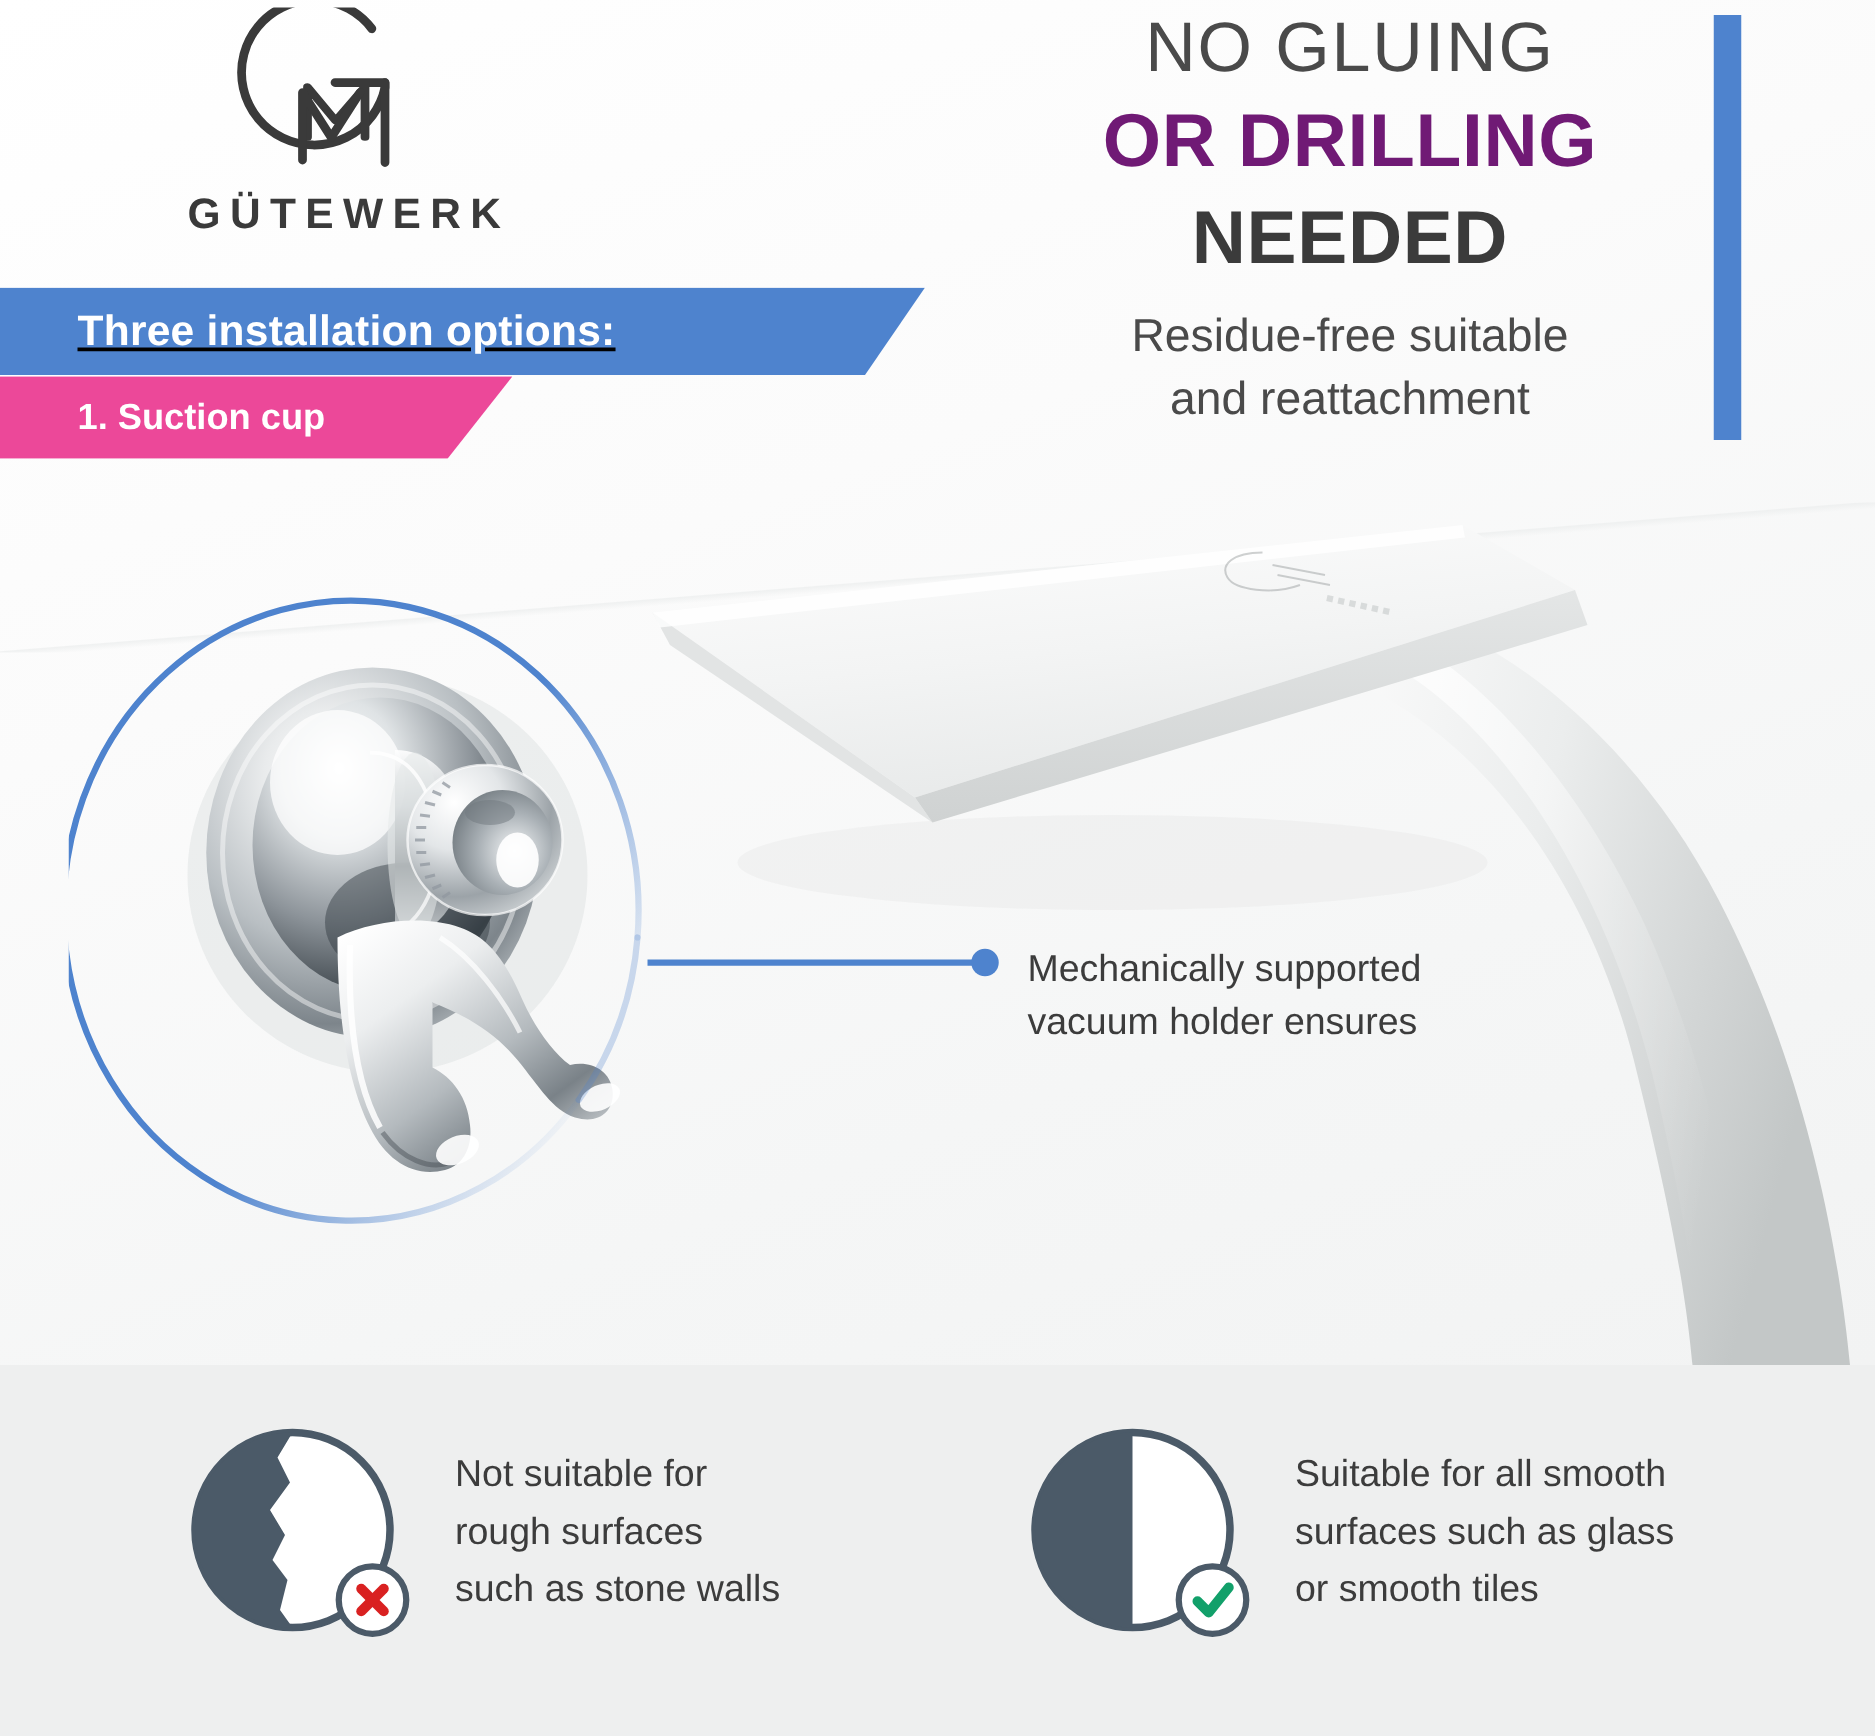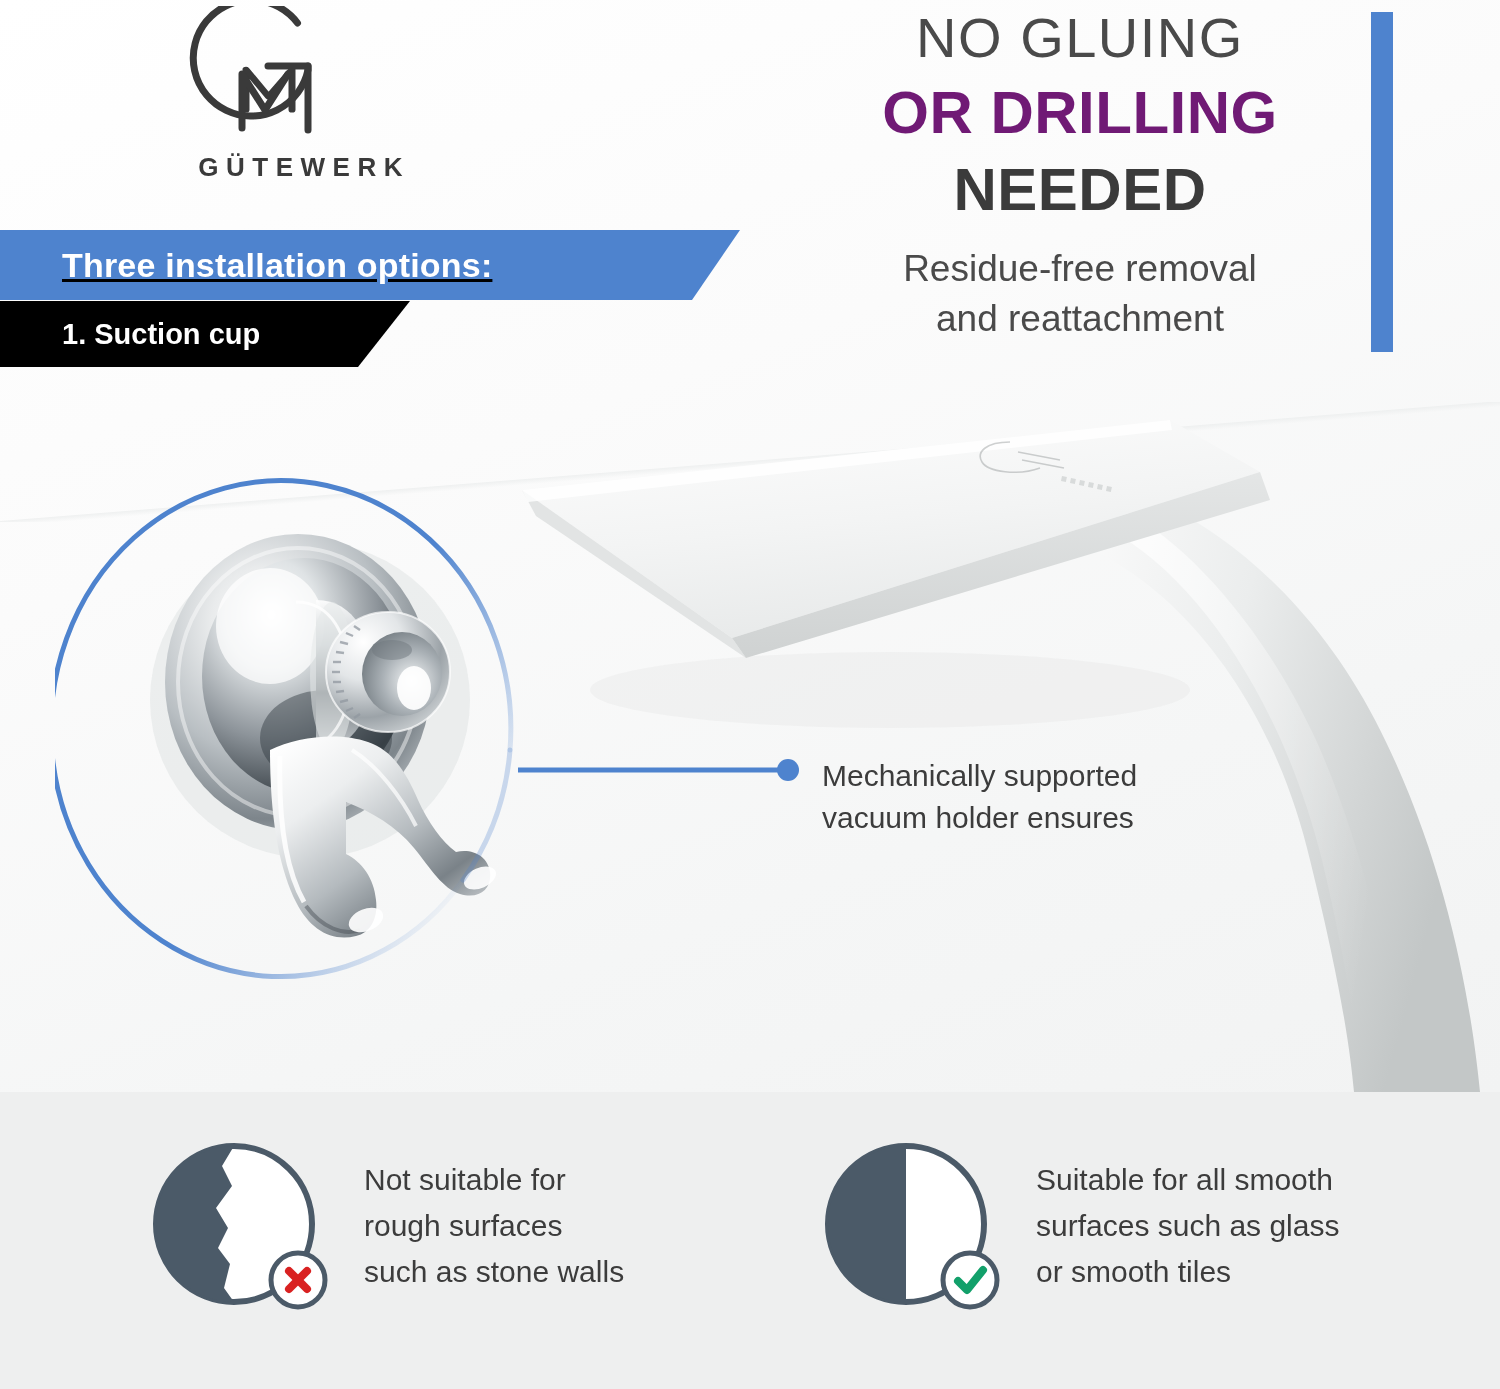--- a/index.html
+++ b/index.html
@@ -21,38 +21,38 @@
     position:absolute; left:0; top:402px; width:1500px; height:120px;
     background:linear-gradient(to bottom right, rgba(255,255,255,0) 49.4%, rgba(236,238,238,.75) 49.8%, rgba(250,250,250,0) 52%);
     pointer-events:none;
   }
 
   
   .logo-wrap { position:absolute; left:150px; top:6px; width:260px; height:185px; }
   .logo-mark { position:absolute; left:30px; top:0; width:180px; height:132px; }
   .logo-word {
     position:absolute; left:0; top:146px; width:260px;
-    text-align:right;
-    font-size:26px; font-weight:600; letter-spacing:7.5px; color:#3a3a3a;
+    text-align:left;
+    font-size:34px; font-weight:600; letter-spacing:7.5px; color:#3a3a3a;
   }
 
   
   .ribbon-blue {
     position:absolute; left:0; top:230px; width:740px; height:70px;
     background:#4e83ce;
     clip-path: polygon(0 0, 740px 0, 692px 100%, 0 100%);
     display:flex; align-items:center;text-decoration:underline;
   }
   .ribbon-blue .txt {
     color:#ffffff; font-size:34px; font-weight:700; letter-spacing:.2px;
     padding-left:62px;
   }
   .ribbon-dark {
     position:absolute; left:0; top:301px; width:410px; height:66px;
-    background:#000000;
+    background:#ec4899;
     clip-path: polygon(0 0, 410px 0, 358px 100%, 0 100%);
     display:flex; align-items:center;
   }
   .ribbon-dark .txt {
     color:#ffffff; font-size:29px; font-weight:700;
     padding-left:62px;
   }
 
   
   .headline { position:absolute; left:820px; top:6px; width:520px; text-align:center; color:#3d3d3d; }
@@ -115,21 +115,21 @@
     <span class="txt">Three installation options:</span>
   </div>
   <div class="ribbon-dark">
     <span class="txt">1. Suction cup</span>
   </div>
 
   <div class="headline">
     <div class="hl-1">NO GLUING</div>
     <div class="hl-2">OR DRILLING</div>
     <div class="hl-3">NEEDED</div>
-    <div class="hl-sub">Residue-free removal</div>
+    <div class="hl-sub">Residue-free suitable</div>
     <div class="hl-sub" style="margin-top:0">and reattachment</div>
   </div>
   <div class="blue-bar"></div>
 
   <div class="product-stage">
 
     <svg style="position:absolute;left:470px;top:0;width:1030px;height:702px" viewBox="0 0 1030 702">
       <defs>
         <linearGradient id="headTop" x1="0" y1="0" x2="0.35" y2="1">
           <stop offset="0%" stop-color="#fdfdfd"></stop>

